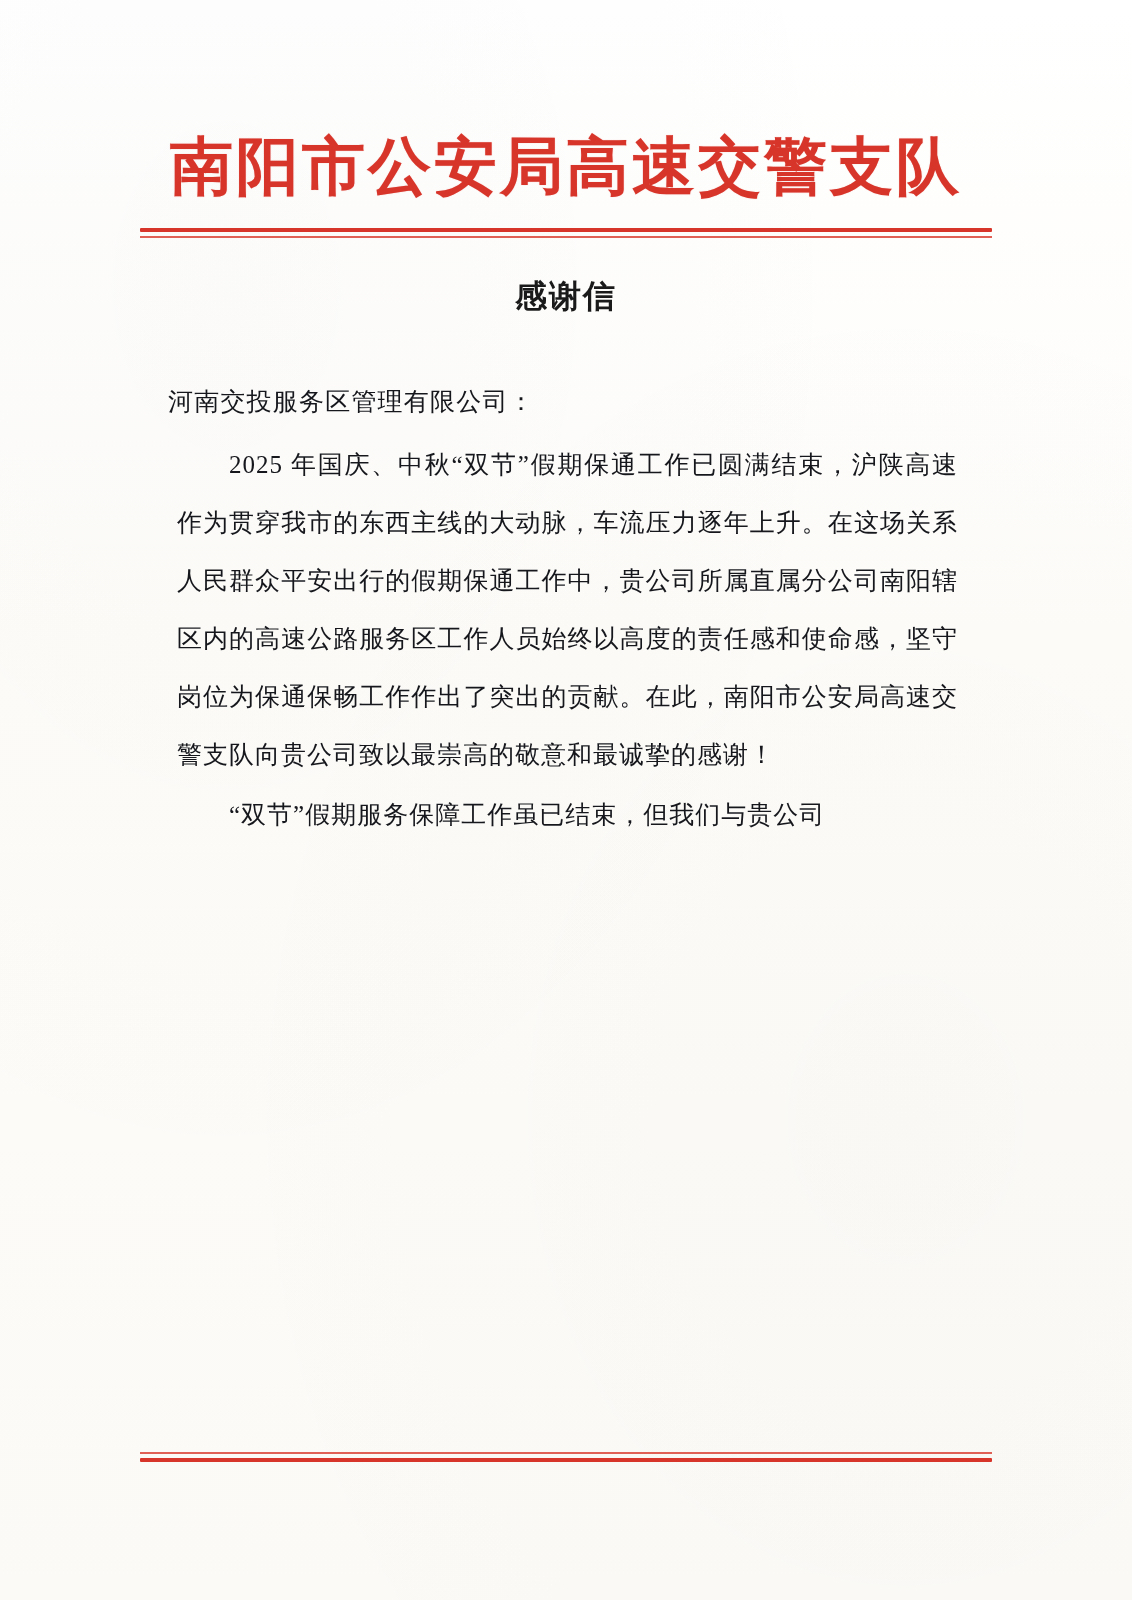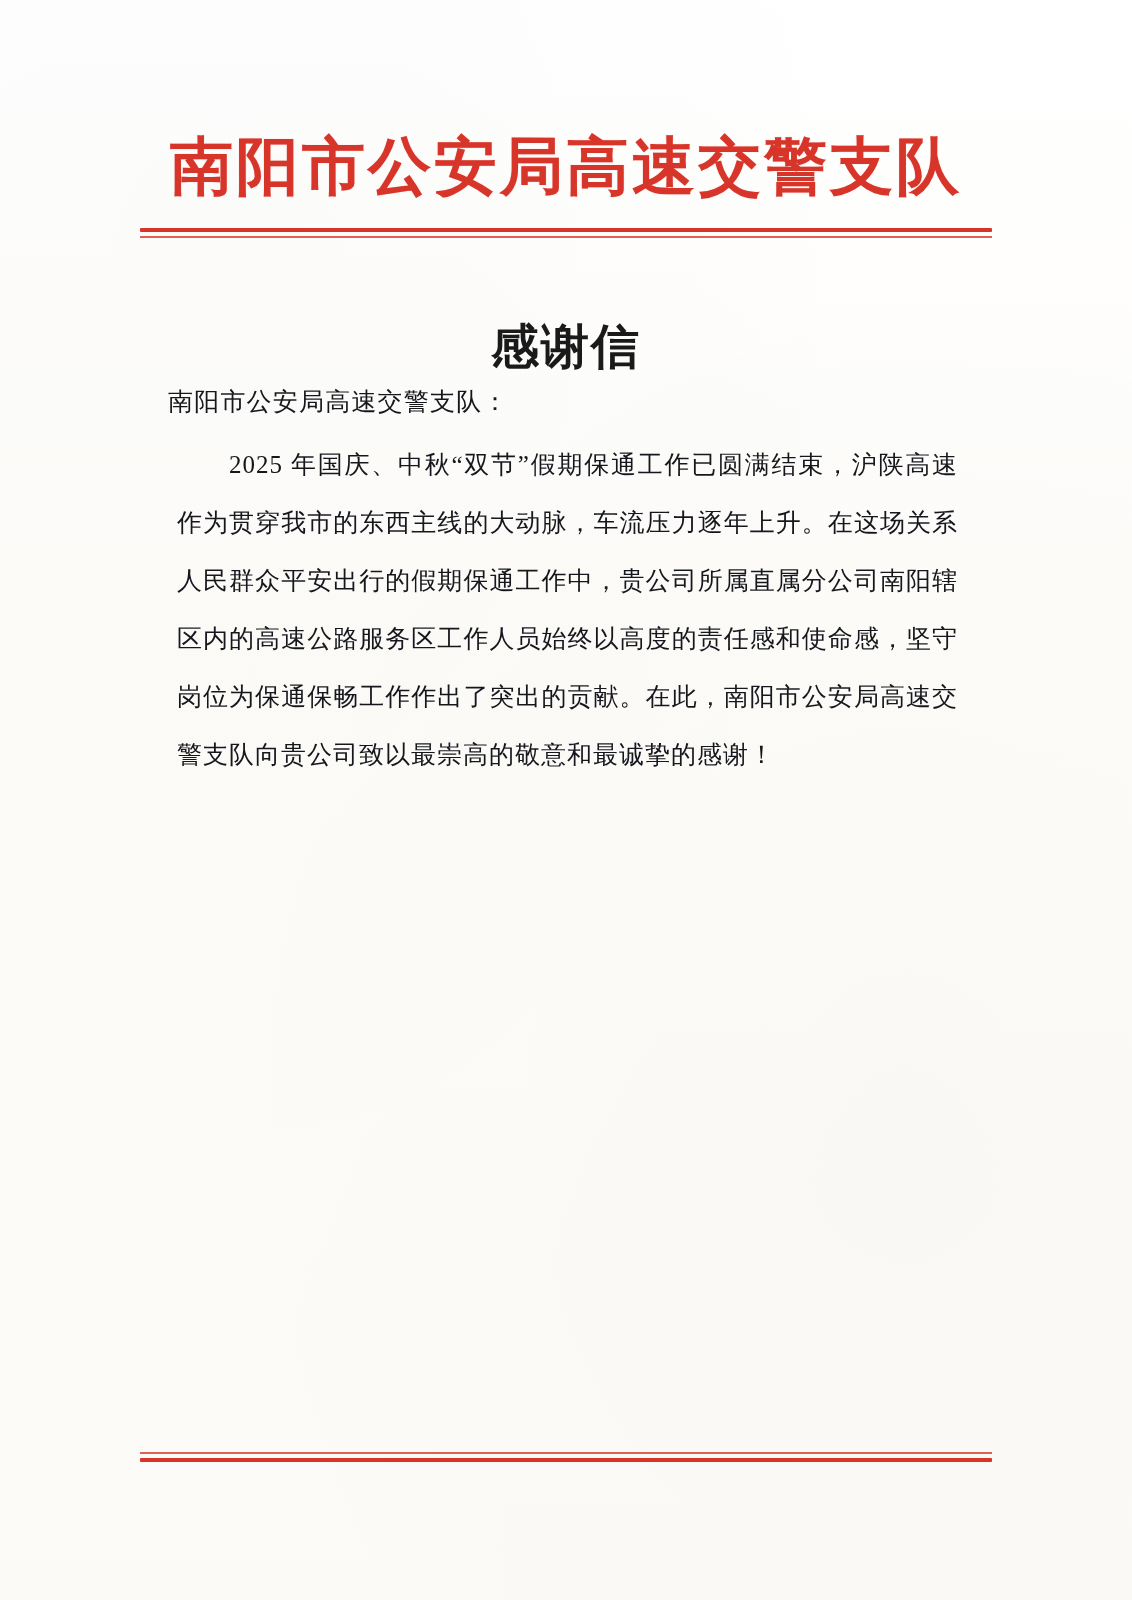--- a/index.html
+++ b/index.html
@@ -67,24 +67,23 @@
   }
 
   .doc-title {
     position: absolute;
     top: 275px;
     left: 0;
     width: 100%;
     text-align: center;
     font-family: "DejaVu Serif", "Liberation Serif", serif;
     font-weight: bold;
-    font-size: 48px;
+    font-size: 32px;
     color: #1a1a1a;
     letter-spacing: 2px;
-    margin-top: 40px;
   }
 
   .body-area {
     position: absolute;
     top: 382px;
     left: 168px;
     width: 790px;
   }
   .salutation {
     font-size: 25px;
@@ -128,24 +127,25 @@
   </div>
 
   <div class="rule-group rule-top">
     <div class="rule-thick"></div>
     <div class="rule-thin"></div>
   </div>
 
   <div class="doc-title">感谢信</div>
 
   <div class="body-area">
-    <div class="salutation">南阳市公安局高速交警支队：</div>
+    <div class="salutation">河南交投服务区管理有限公司：</div>
 
     <p class="para">2025 年国庆、中秋“双节”假期保通工作已圆满结束，沪陕高速作为贯穿我市的东西主线的大动脉，车流压力逐年上升。在这场关系人民群众平安出行的假期保通工作中，贵公司所属直属分公司南阳辖区内的高速公路服务区工作人员始终以高度的责任感和使命感，坚守岗位为保通保畅工作作出了突出的贡献。在此，南阳市公安局高速交警支队向贵公司致以最崇高的敬意和最诚挚的感谢！</p>
 
 
+    <p class="para">“双节”假期服务保障工作虽已结束，但我们与贵公司</p>
   </div>
 
   <div class="rule-group rule-bottom">
     <div class="footer-rule-thin"></div>
     <div class="footer-rule-thick"></div>
   </div>
 </div>
 
 </body></html>

